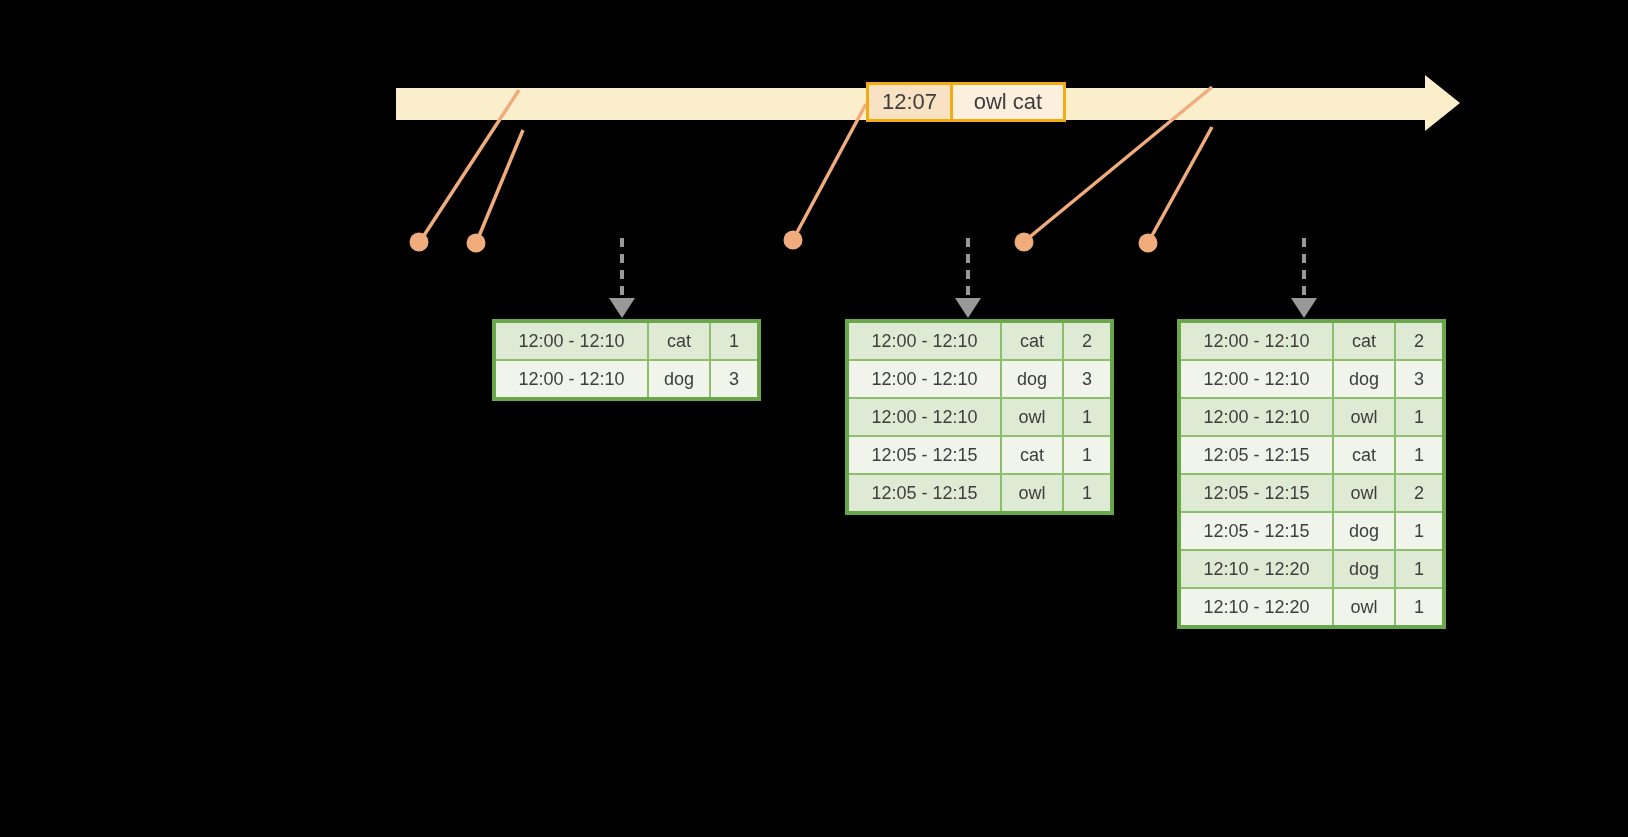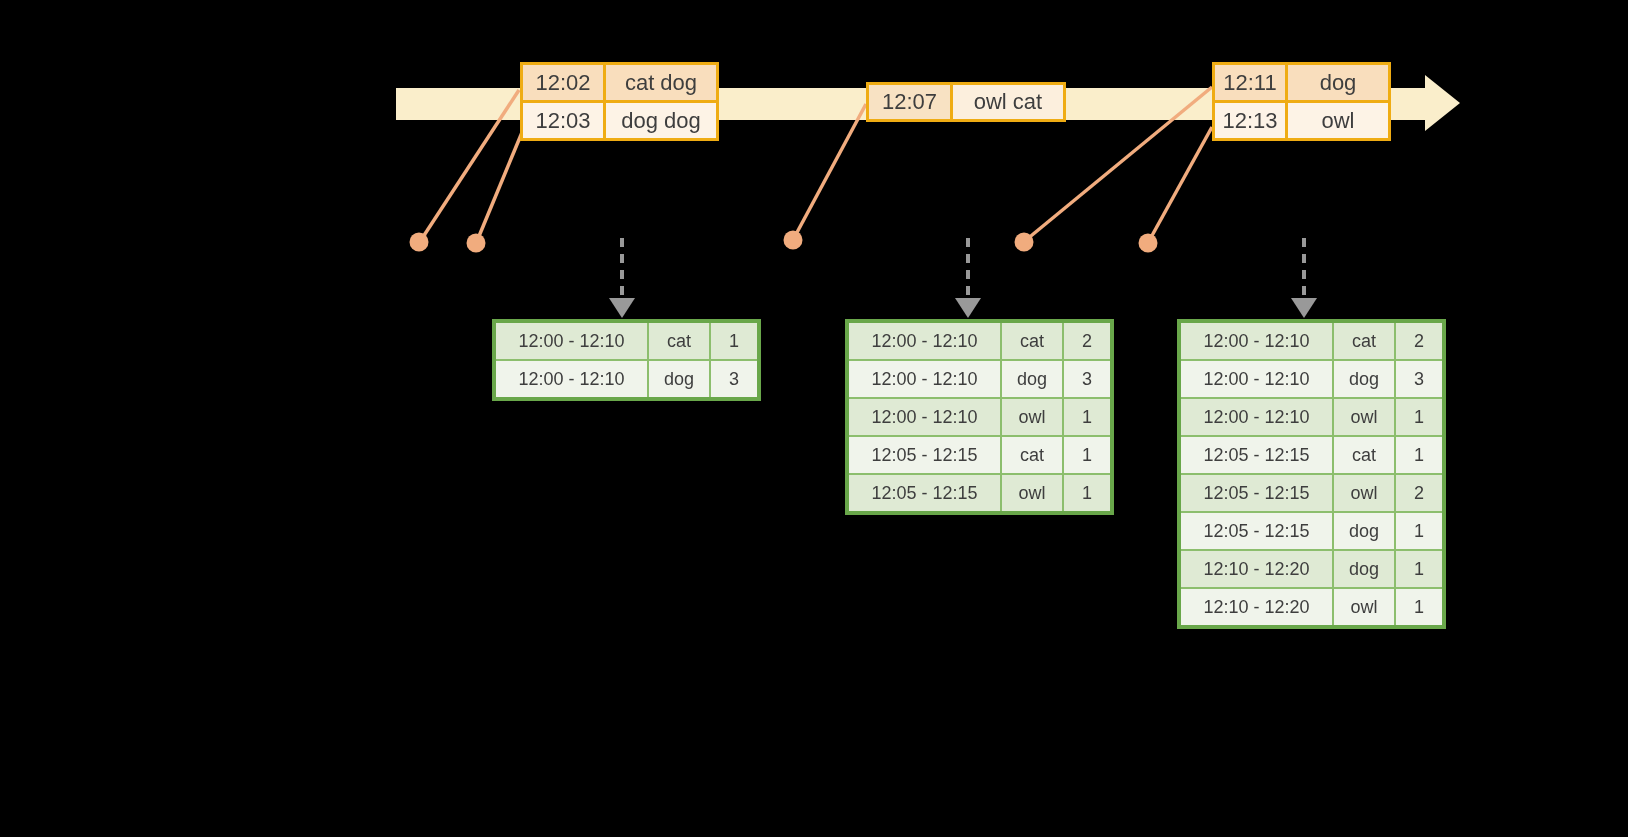--- a/index.html
+++ b/index.html
@@ -101,54 +101,30 @@
     <circle class="connector-dot" cx="1148" cy="243" r="9.5"></circle>
 
     <line class="trigger-line" x1="622" y1="238" x2="622" y2="298"></line>
     <polygon class="trigger-head" points="609,298 635,298 622,318"></polygon>
     <line class="trigger-line" x1="968" y1="238" x2="968" y2="298"></line>
     <polygon class="trigger-head" points="955,298 981,298 968,318"></polygon>
     <line class="trigger-line" x1="1304" y1="238" x2="1304" y2="298"></line>
     <polygon class="trigger-head" points="1291,298 1317,298 1304,318"></polygon>
   </svg>
 
-  <table class="event-table ev1" style="left:520px;top:62px;">
-    <tbody>
-        <tr class="ev-dark">
-      <td class="ev-time">12:02</td>
-      <td class="ev-word">cat dog</td>
-    </tr>
-    <tr class="ev-light">
-      <td class="ev-time">12:03</td>
-      <td class="ev-word">dog dog</td>
-    </tr>
-  </tbody>
-    </table>
 
   <table class="event-table ev2" style="left:866px;top:82px;">
     <tbody>
         <tr class="ev-mid">
       <td class="ev-time">12:07</td>
       <td class="ev-word">owl cat</td>
     </tr>
   </tbody>
     </table>
 
-  <table class="event-table ev3" style="left:1212px;top:62px;">
-    <tbody>
-        <tr class="ev-dark">
-      <td class="ev-time">12:11</td>
-      <td class="ev-word">dog</td>
-    </tr>
-    <tr class="ev-light">
-      <td class="ev-time">12:13</td>
-      <td class="ev-word">owl</td>
-    </tr>
-  </tbody>
-    </table>
 
   <table class="result-table" style="left:492px;top:319px;">
     <tbody>
         <tr class="rt-dark">
       <td class="rt-time">12:00 - 12:10</td>
       <td class="rt-word">cat</td>
       <td class="rt-count">1</td>
     </tr>
     <tr class="rt-light">
       <td class="rt-time">12:00 - 12:10</td>

